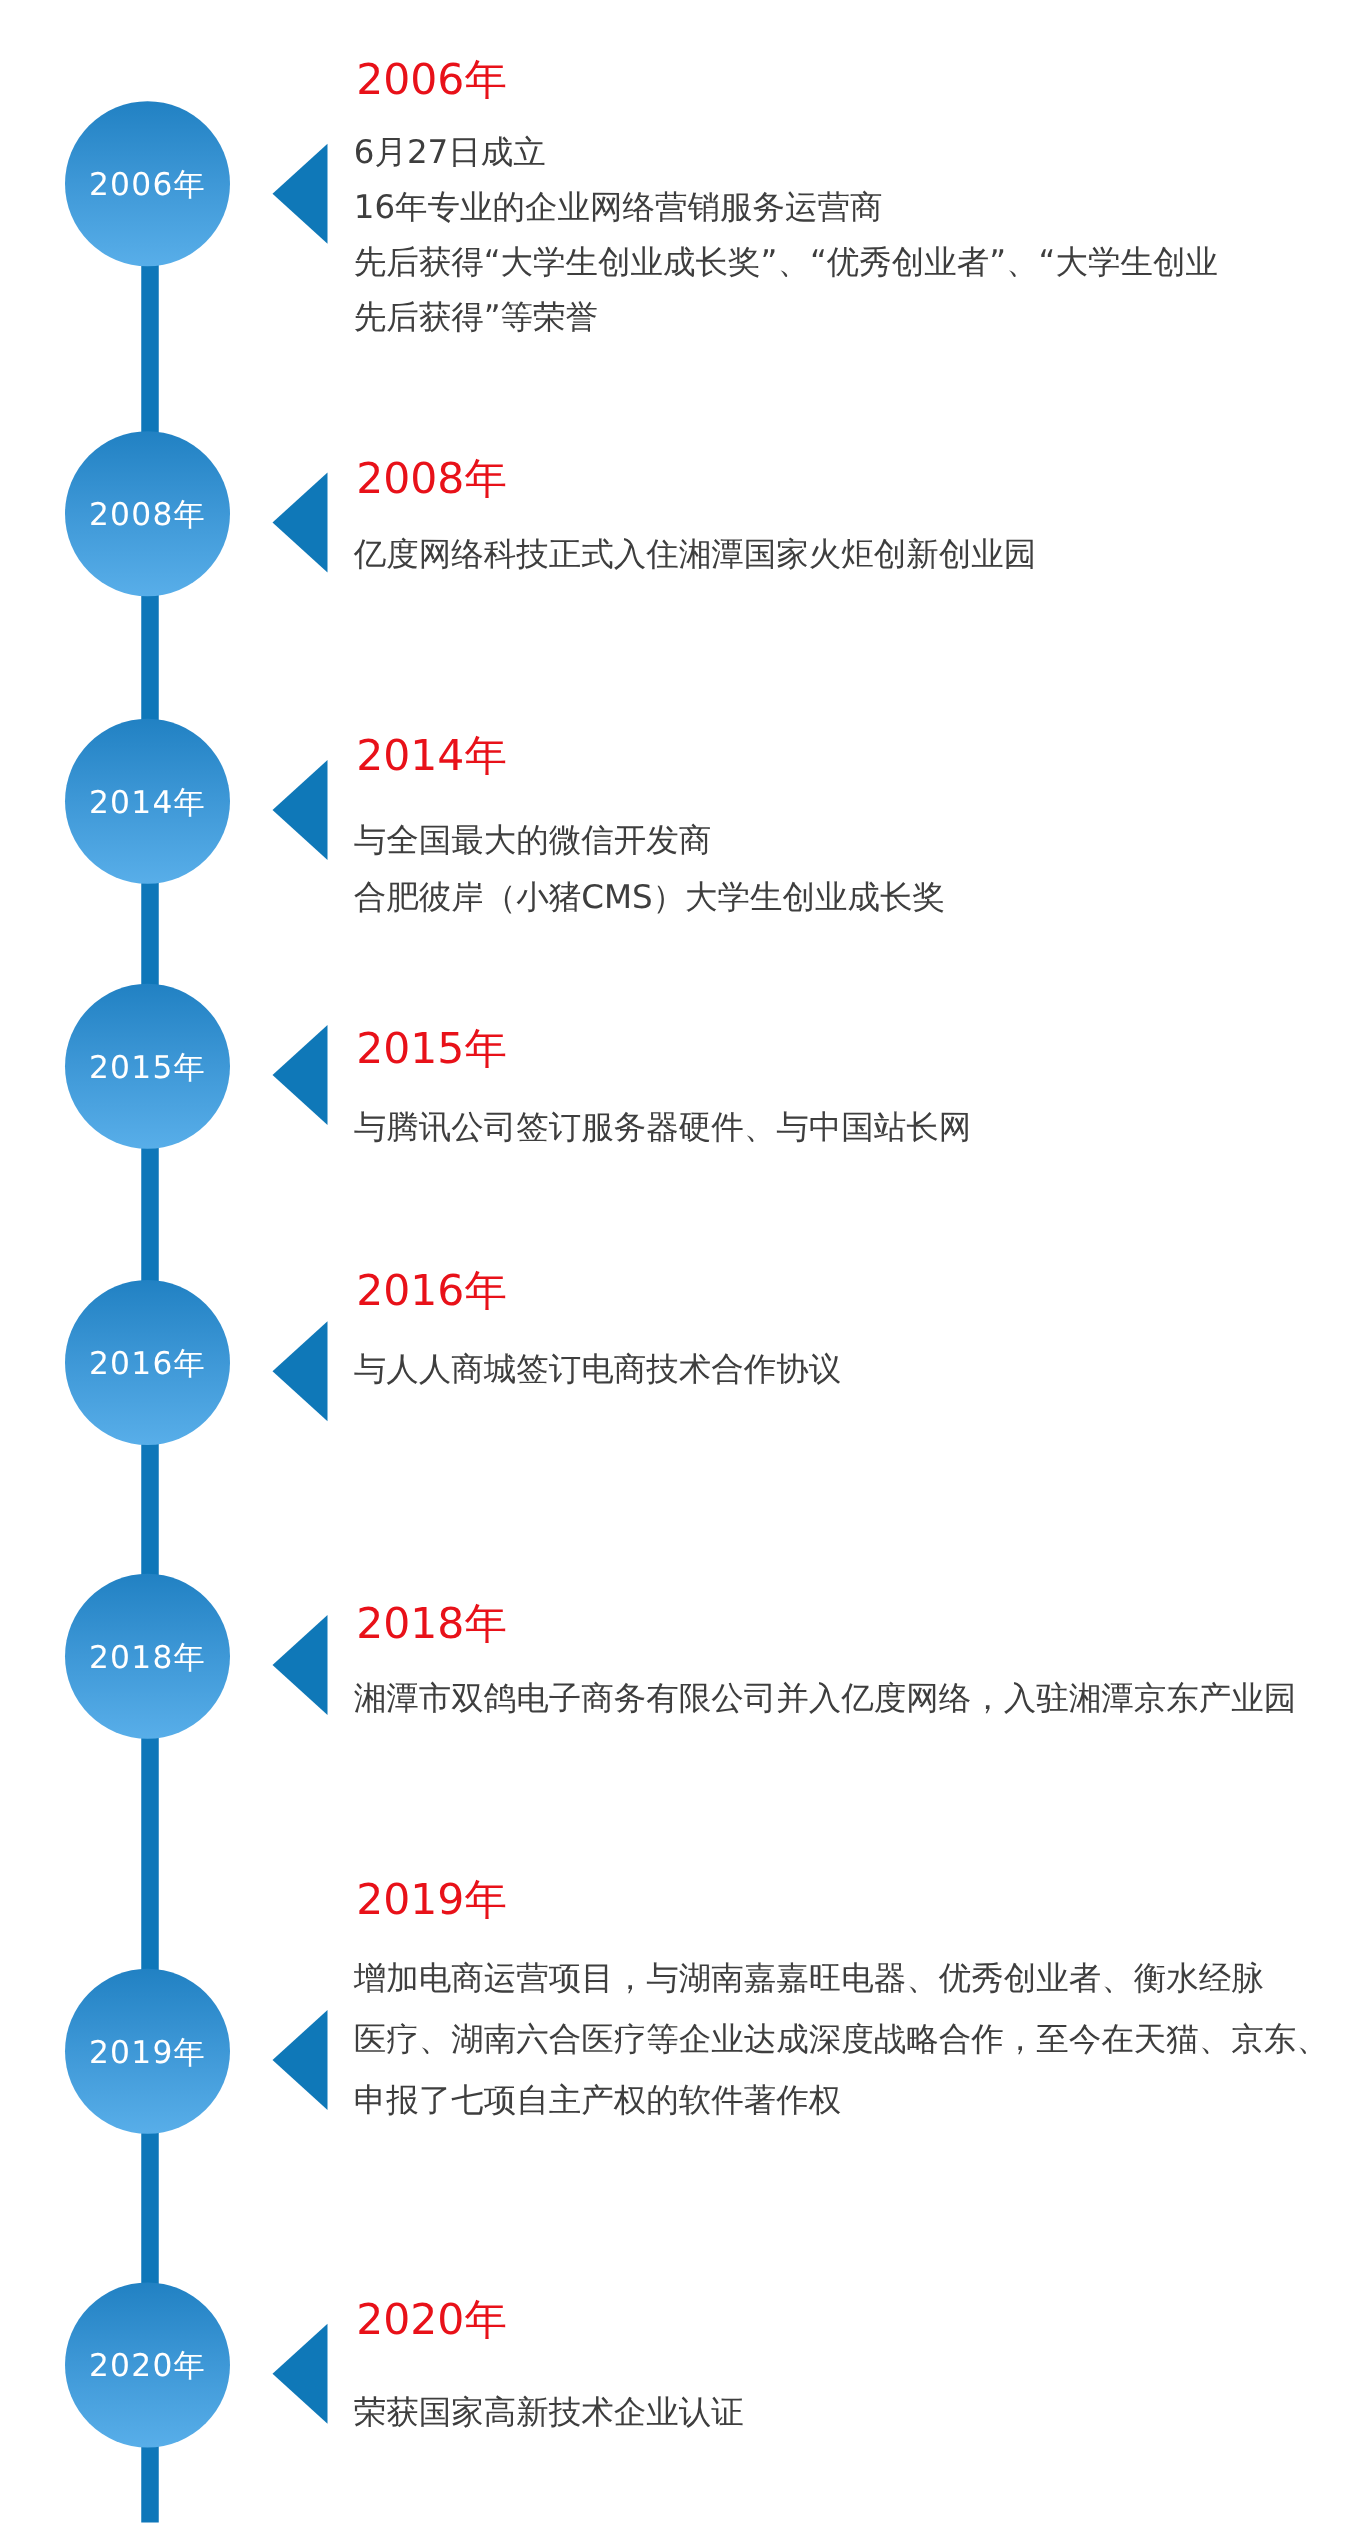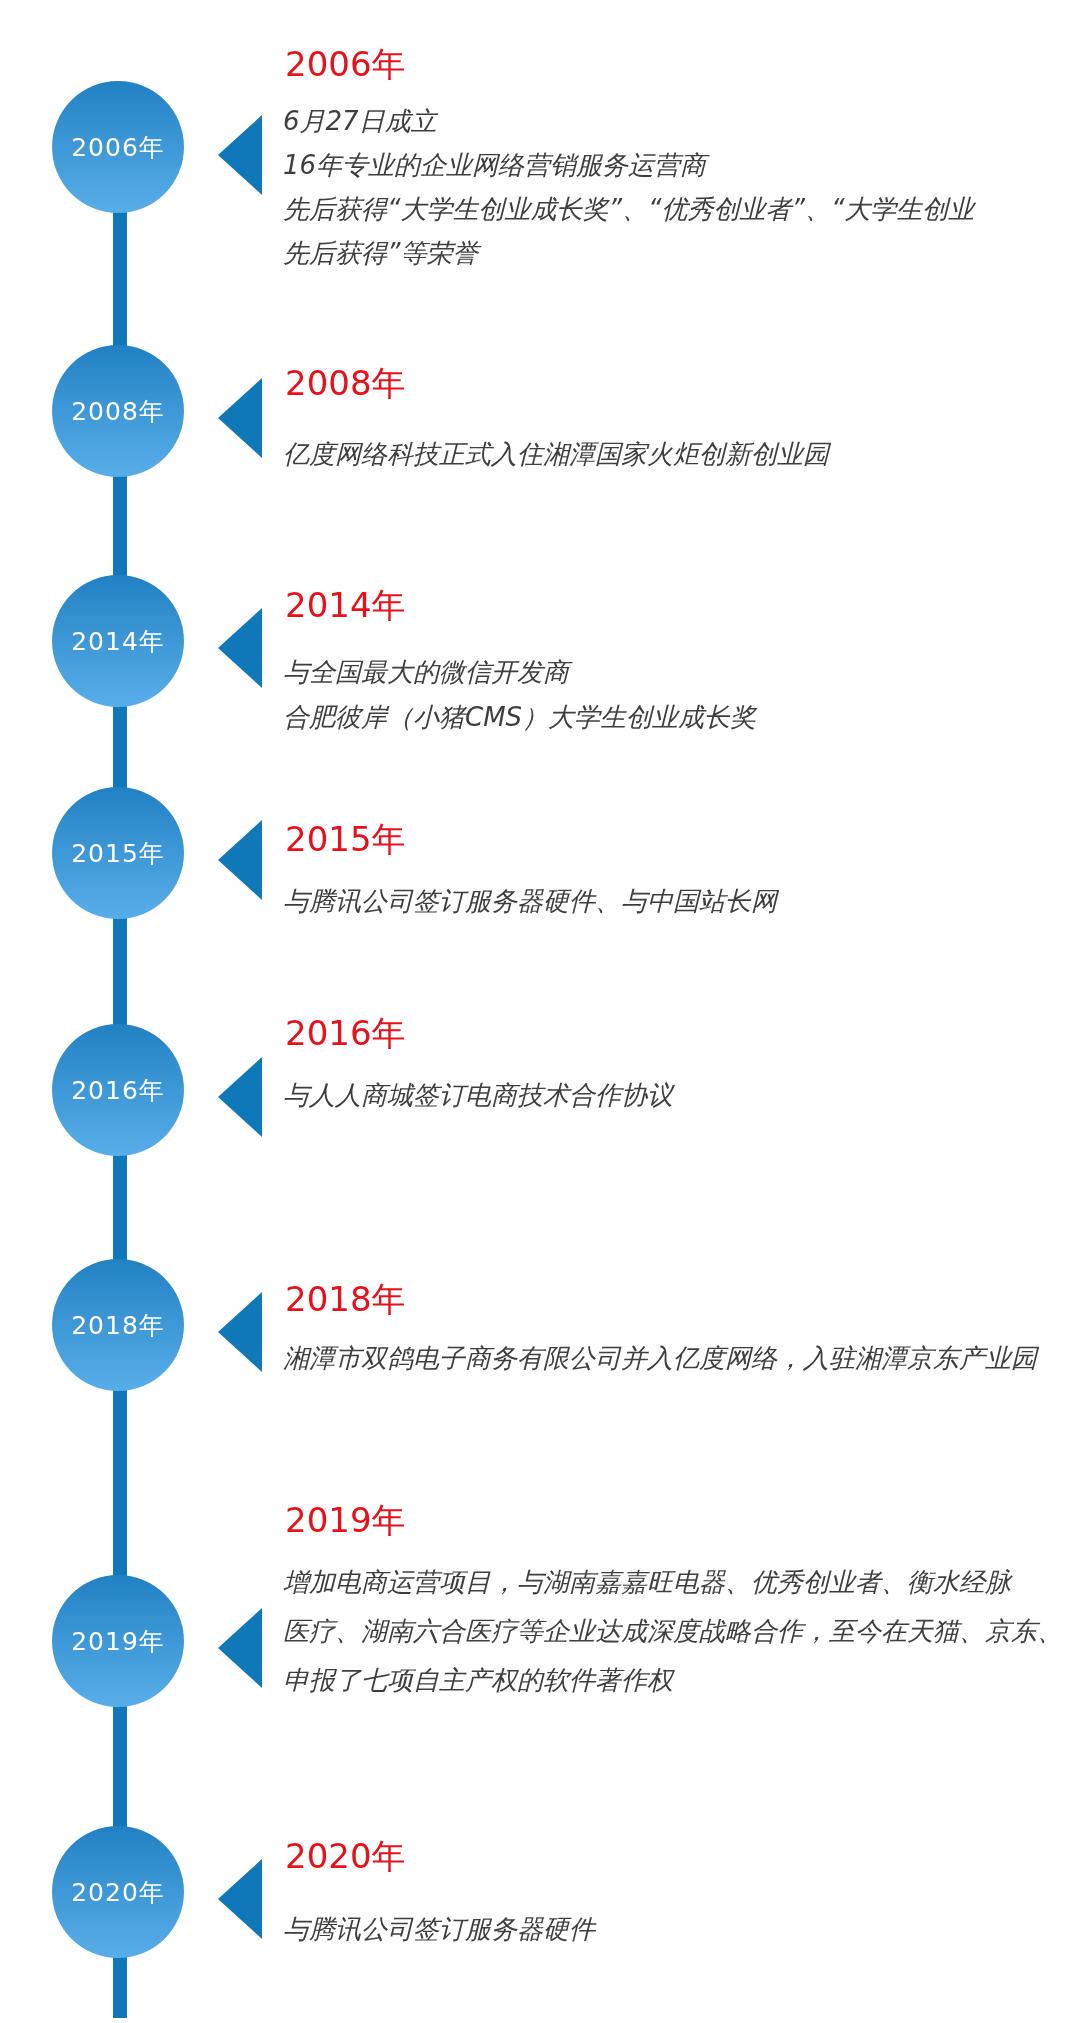--- a/index.html
+++ b/index.html
@@ -52,31 +52,30 @@
     line-height:36px;
     color:#e81119;
     white-space:nowrap;
   }
   .body{
     position:absolute;
     left:283px;
     width:792px;
     color:#3e3e3e;
     font-size:26px;
-    font-style:italic;
   }
   .body-line{
     height:var(--lh,44px);
     display:flex;
     align-items:center;
     white-space:nowrap;
   }
   
   .i0 .circle{top:81px}   .i0 .arrow{top:115px}  .i0 .heading{top:46px}   .i0 .body{top:99px;--lh:44px}
-  .i1 .circle{top:345px}  .i1 .arrow{top:378px}  .i1 .heading{top:365px}  .i1 .body{top:432px;--lh:44px}
+  .i1 .circle{top:345px}  .i1 .arrow{top:378px}  .i1 .heading{top:365px}  .i1 .body{top:421px;--lh:44px}
   .i2 .circle{top:575px}  .i2 .arrow{top:608px}  .i2 .heading{top:587px}  .i2 .body{top:650px;--lh:45px}
   .i3 .circle{top:787px}  .i3 .arrow{top:820px}  .i3 .heading{top:821px}  .i3 .body{top:879px;--lh:44px}
   .i4 .circle{top:1024px} .i4 .arrow{top:1057px} .i4 .heading{top:1015px} .i4 .body{top:1066px;--lh:58px}
   .i5 .circle{top:1259px} .i5 .arrow{top:1292px} .i5 .heading{top:1281px} .i5 .body{top:1336px;--lh:44px}
   .i6 .circle{top:1575px} .i6 .arrow{top:1608px} .i6 .heading{top:1502px} .i6 .body{top:1558px;--lh:49px}
   .i7 .circle{top:1826px} .i7 .arrow{top:1859px} .i7 .heading{top:1838px} .i7 .body{top:1907px;--lh:44px}
 </style>
 </head>
 <body>
 
@@ -166,16 +165,16 @@
       </div>
   </section>
 
   <section class="item i7">
     <div class="circle">
       <span class="circle-label">2020年</span>
     </div>
     <div class="arrow"></div>
     <h2 class="heading">2020年</h2>
     <div class="body">
-        <div class="body-line">与腾讯公司签订服务器硬件</div>
+        <div class="body-line">荣获国家高新技术企业认证</div>
       </div>
   </section>
 </div>
 
 </body></html>

